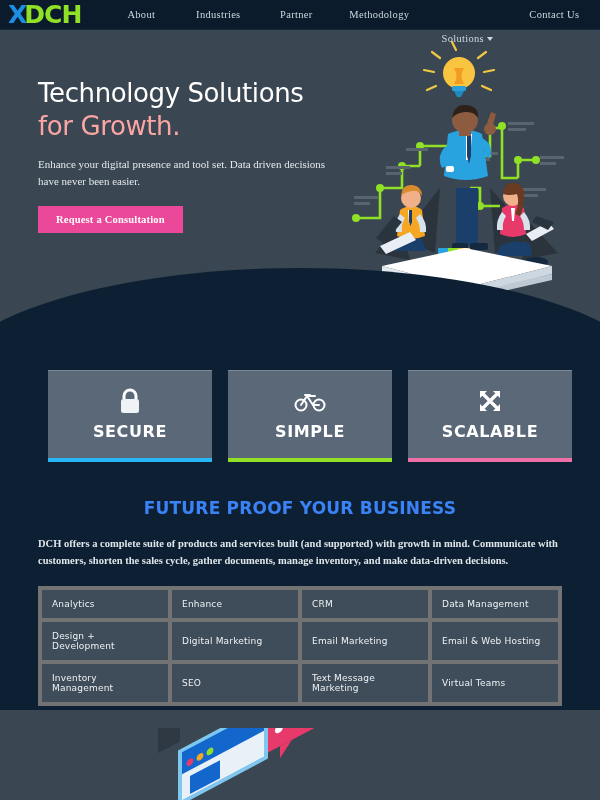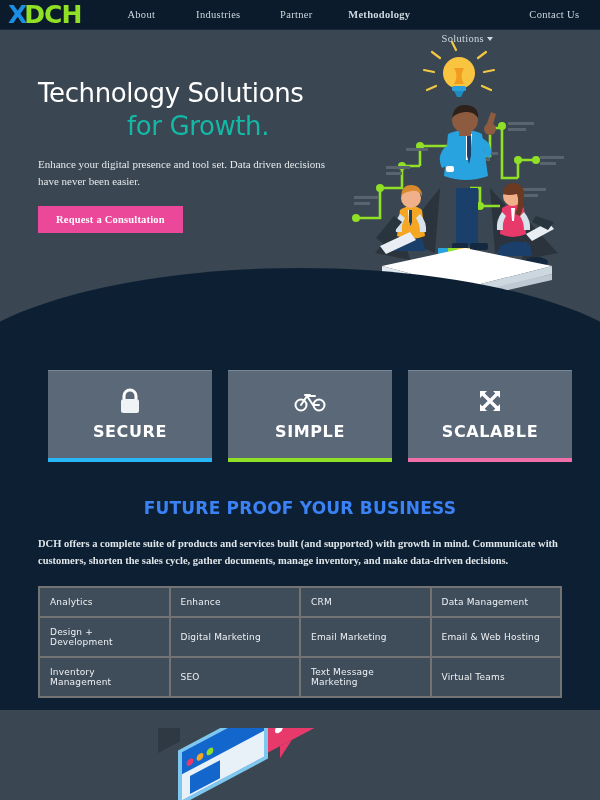--- a/index.html
+++ b/index.html
@@ -32,21 +32,21 @@
   }
   .nav-links { display:flex; align-items:center; margin-left:22px; flex:1; }
   .nav-link {
     font-family:"Liberation Serif", serif;
     font-size:10.5px; color:#cfd8e0; letter-spacing:.3px;
     padding:4px 0; margin-right:0; cursor:pointer; white-space:nowrap;
   }
   .nav-i-0 { width:76px; text-align:center; }
   .nav-i-1 { width:78px; text-align:center; }
   .nav-i-2 { width:78px; text-align:center; }
-  .nav-i-3 { width:88px; text-align:center;font-weight:bold; }
+  .nav-i-3 { width:88px; text-align:center; }
   .nav-i-4 { width:88px; text-align:center;margin-top:47px; }
   .nav-i-5 { width:86px; text-align:center; }
   .caret {
     display:inline-block; margin-left:3px;
     border-left:3px solid transparent; border-right:3px solid transparent;
     border-top:4px solid #cfd8e0; vertical-align:middle;
   }
 
   
   .hero {
@@ -58,22 +58,22 @@
     background:#0d2033; border-radius:50% 50% 0 0 / 100% 100% 0 0;
   }
   .hero-text { position:absolute; left:38px; top:48px; width:320px; z-index:5; }
   .hero-h1 {
     font-family:"DejaVu Sans", sans-serif;
     font-size:26px; font-weight:400; color:#ffffff;
     line-height:1.2; letter-spacing:-.4px;
   }
   .hero-h1-accent {
     font-family:"DejaVu Sans", sans-serif;
-    font-size:26px; font-weight:400; color:#14b8a6;
-    line-height:1.2; letter-spacing:-.4px; margin-top:2px;text-align:center;
+    font-size:26px; font-weight:400; color:#fca5a5;
+    line-height:1.2; letter-spacing:-.4px; margin-top:2px;
   }
   .hero-sub {
     font-family:"Liberation Serif", serif;
     font-size:11px; color:#e4e9ed; line-height:1.55;
     margin-top:14px; width:290px;
   }
   .cta {
     display:inline-block; margin-top:16px;
     background:#ec4899; color:#ffffff;
     font-family:"Liberation Serif", serif; font-weight:700;
@@ -116,21 +116,21 @@
     font-family:"Liberation Serif", serif;
     font-size:10.5px; color:#e0e6ea; line-height:1.6;
     margin-top:18px; font-weight:700;
   }
   .tbl {
     margin-top:16px; width:524px;
     border:1px solid #55636f; border-collapse:collapse;
     background:#3f4c59;
   }
   .tbl td {
-    border:2px solid #737373;
+    border:4px solid #737373;
     padding:9px 10px;
     font-family:"DejaVu Sans", sans-serif;
     font-size:9px; color:#eef2f5; letter-spacing:.2px;
     width:25%;
   }
 
   
   .bottom {
     position:absolute; top:710px; left:0; width:600px; height:90px;
     background:#3a4651; overflow:hidden;

